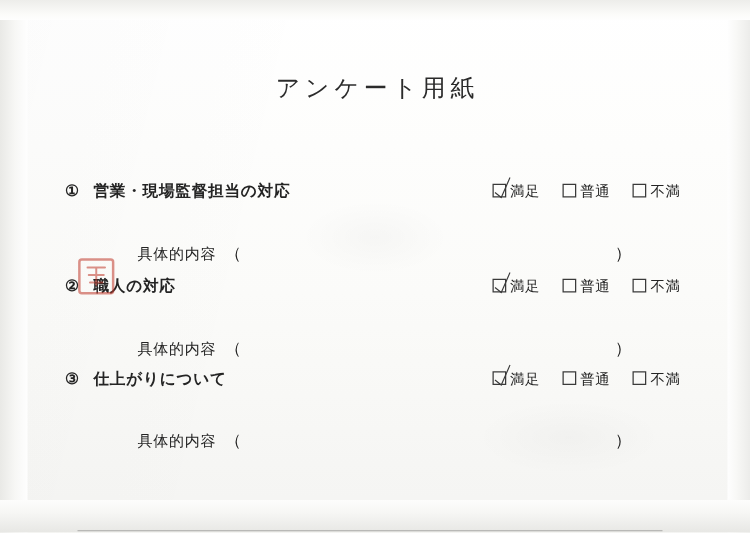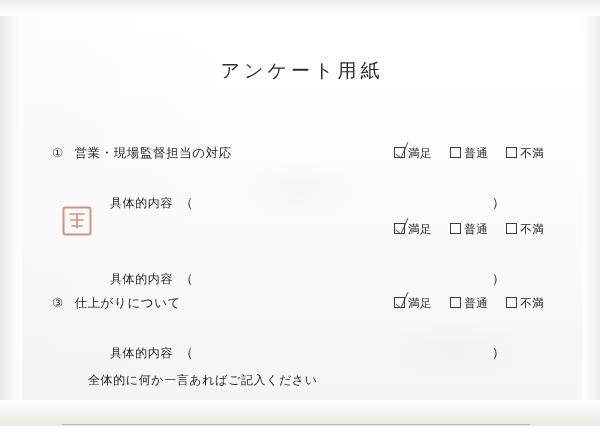--- a/index.html
+++ b/index.html
@@ -74,20 +74,21 @@
   }
   .q-label {
     position: absolute;
     left: 52px;
     top: 0;
     font-size: 12.5px;
     color: #242424;
     letter-spacing: 0.6px;
     white-space: nowrap;
     font-family: "DejaVu Serif", "Liberation Serif", serif;
+    font-weight: bold;
   }
   .choices {
     position: absolute;
     left: 350px;
     top: 1px;
     font-size: 11.5px;
     color: #242424;
     letter-spacing: 0.5px;
     white-space: nowrap;
     font-family: "DejaVu Serif", "Liberation Serif", serif;
@@ -218,20 +219,24 @@
     </div>
     <div class="detail-row" style="margin-top:24px;">
       <div class="detail-label">具体的内容</div>
       <div class="paren-open">（</div>
       <div class="paren-close">）</div>
     </div>
   </div>
 
   <div class="q-block" style="top:221px;">
     <div class="q-row">
+      <div class="q-label">
+        <span>②</span>
+        <span style="display:inline-block;width:6px;"></span><span>職人の対応</span>
+      </div>
       <div class="choices">
         <span class="choice">
           <span class="box">
             <svg class="checkmark" viewBox="0 0 16 18">
               <path d="M2 13 L7 17 L14 1" stroke="#3a3a3a" stroke-width="0.9" fill="none"></path>
             </svg>
           </span><span>満足</span>
         </span>
         <span class="choice">
           <span class="box"></span><span>普通</span>
@@ -270,21 +275,20 @@
         </span>
       </div>
     </div>
     <div class="detail-row" style="margin-top:24px;">
       <div class="detail-label">具体的内容</div>
       <div class="paren-open">（</div>
       <div class="paren-close">）</div>
     </div>
   </div>
 
-  <div class="free-comment">全体的に何か一言あればご記入ください</div>
 
   <div class="rule"></div>
 
   <svg class="stamp" viewBox="0 0 30 30">
     <rect x="1.5" y="1.5" width="27" height="27" rx="2" fill="none" stroke="#c0392b" stroke-width="2"></rect>
     <path d="M8 8 L22 8 M15 8 L15 22 M9 14 L21 14 M10 20 L20 20" stroke="#c0392b" stroke-width="1.6" fill="none" stroke-linecap="round"></path>
   </svg>
 </div>
 
 </body></html>

